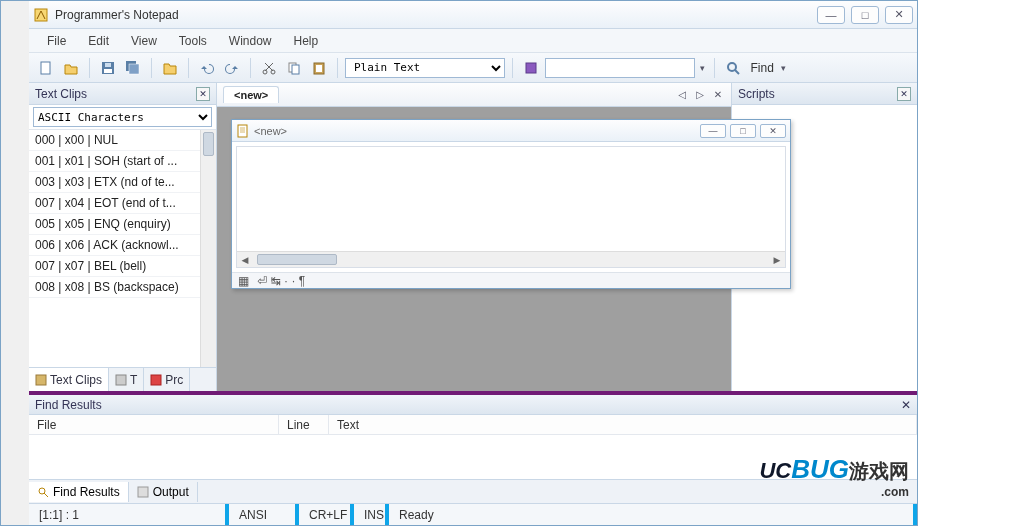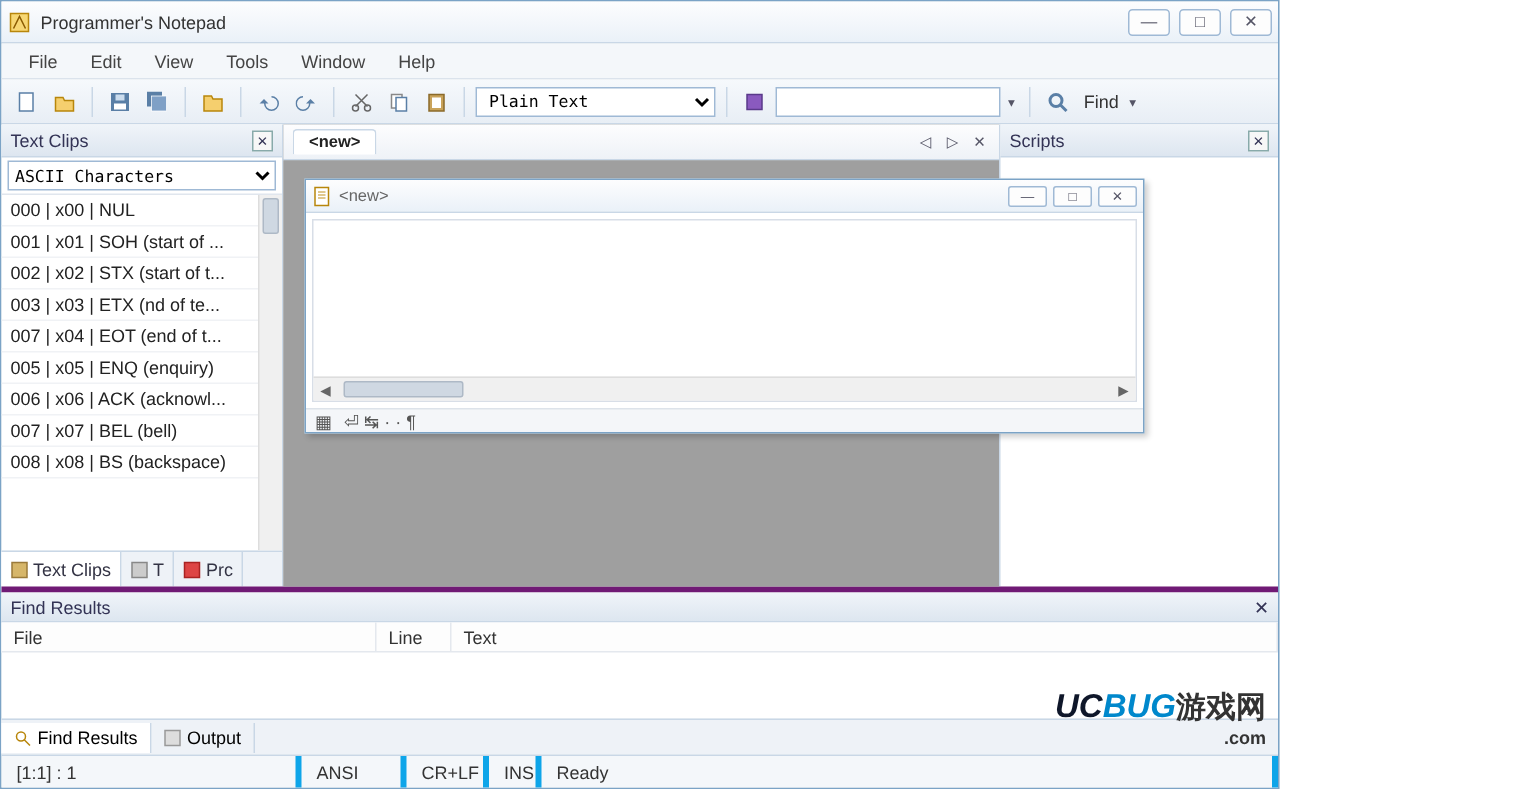--- a/index.html
+++ b/index.html
@@ -1,17 +1,17 @@
 <!DOCTYPE html>
 <html><head>
 <meta charset="utf-8">
 <style>
 * { box-sizing: border-box; margin: 0; padding: 0; font-family: "Segoe UI", Tahoma, sans-serif; font-size: 12px; }
 body { background: #fff; }
-.window { width: 853px; height: 526px; border: 1px solid #7ba3c6; display: flex; flex-direction: column; background: #f0f0f0; }
+.window { width: 918px; height: 526px; border: 1px solid #7ba3c6; display: flex; flex-direction: column; background: #f0f0f0; padding-left: 28px; }
 
 
 .titlebar { height: 28px; background: linear-gradient(#fdfdfe, #eaf1f8); display: flex; align-items: center; padding: 0 4px; border-bottom: 1px solid #c9d7e6; }
 .titlebar .app-icon { width: 16px; height: 16px; margin-right: 6px; display:inline-flex; align-items:center; justify-content:center; }
 .titlebar .title { flex: 1; color: #333; }
 .winbtns { display:flex; gap:6px; }
 .winbtn { width: 28px; height: 18px; border:1px solid #9fb9d5; border-radius:3px; background:#fdfdfd; display:flex; align-items:center; justify-content:center; color:#556; font-size:11px; cursor:pointer; }
 
 
 .menubar { height: 24px; background:#f4f7fa; display:flex; align-items:center; padding:0 8px; gap:2px; border-bottom:1px solid #dbe3ec; }
@@ -79,21 +79,21 @@
 
 
 .statusbar { height:22px; border-top:1px solid #c9d7e6; background:#f4f7fa; display:flex; align-items:center; }
 .statcell { padding:0 10px; border-right:4px solid #0ea5e9; color:#333; height:100%; display:flex; align-items:center; }
 .statcell.pos{width:200px;} .statcell.enc{width:70px;} .statcell.eol{width:55px;} .statcell.ins{width:35px;}
 .statcell.ready{flex:1;}
 
 
 .watermark { position:absolute; right:8px; bottom:26px; font-weight:bold; font-style:italic; pointer-events:none; }
 .watermark .uc { color:#0f172a; font-size:22px; }
-.watermark .bug { color:#08c; font-size:22px; }
+.watermark .bug { color:#08c; font-size:26px; }
 .watermark .cn { color:#333; font-size:20px; font-style:normal;}
 .watermark .com { color:#333; font-size:12px; font-style:normal; display:block; text-align:right; }
 
 svg { display:block; }
 </style>
 </head>
 <body>
 
 <div class="window" style="position:relative;">
 
@@ -212,21 +212,20 @@
       <div class="panelhdr">
         <span>Text Clips</span>
         <span class="closebox">✕</span>
       </div>
       <select class="catselect">
         <option>ASCII Characters</option>
       </select>
       <div class="cliplist">
         <div class="cliprow">000 | x00 | NUL</div>
         <div class="cliprow">001 | x01 | SOH (start of ...</div>
-        <div class="cliprow">002 | x02 | STX (start of t...</div>
         <div class="cliprow">003 | x03 | ETX (nd of te...</div>
         <div class="cliprow">007 | x04 | EOT (end of t...</div>
         <div class="cliprow">005 | x05 | ENQ (enquiry)</div>
         <div class="cliprow">006 | x06 | ACK (acknowl...</div>
         <div class="cliprow">007 | x07 | BEL (bell)</div>
         <div class="cliprow">008 | x08 | BS (backspace)</div>
         <div class="leftscroll">
             <div class="thumb"></div>
           </div>
       </div>

